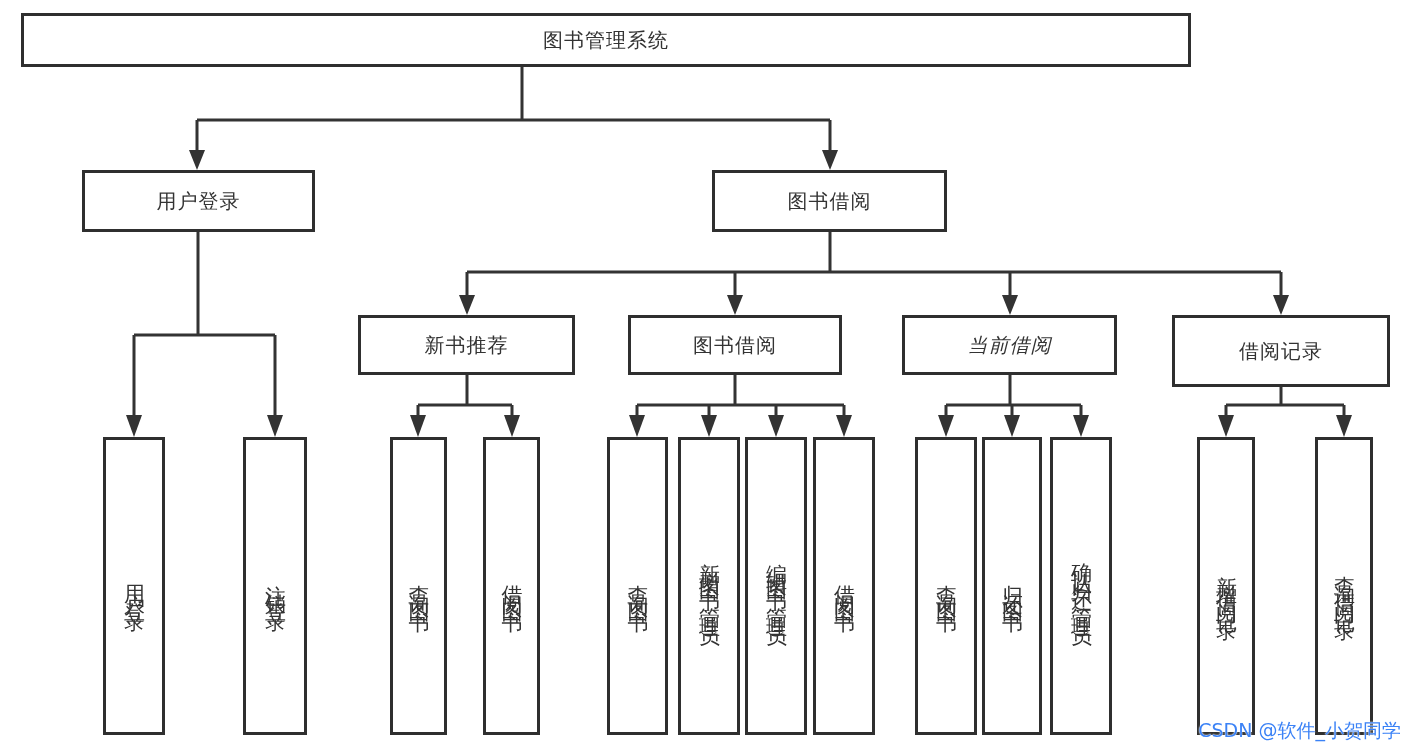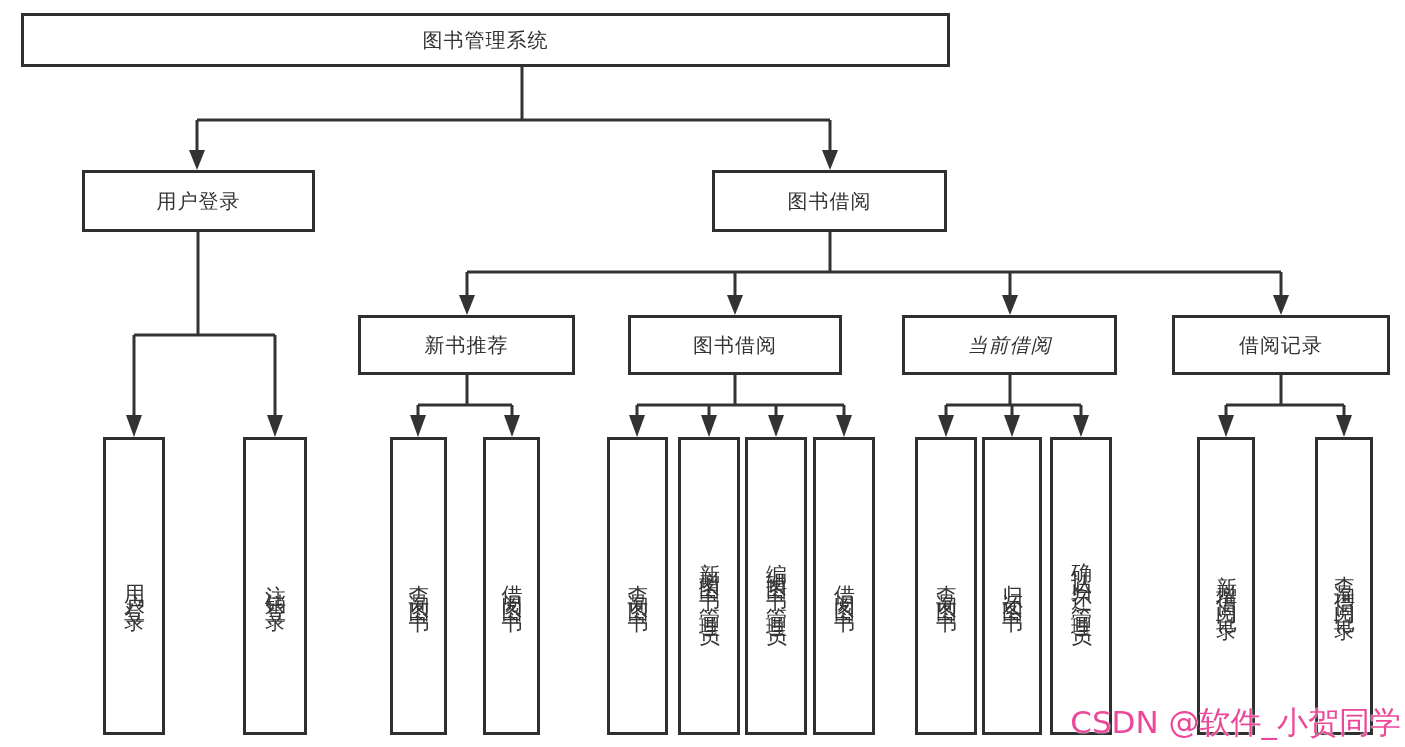--- a/index.html
+++ b/index.html
@@ -35,22 +35,22 @@
   .node.v .lbl {
     writing-mode: vertical-rl;
     font-size: 21px;
     letter-spacing: 9px;
     line-height: 1;
   }
   .watermark {
     position: absolute;
     right: 4px;
     bottom: 3px;
-    font-size: 31px;
-    color: #ec4899;
+    font-size: 19px;
+    color: #3b82f6;
     text-shadow: 0 0 2px #ffffff, 0 0 1px #ffffff;
     white-space: nowrap;
   }
 </style>
 </head>
 <body>
 
 <div class="canvas">
 
   <svg class="wires" viewBox="0 0 1405 747" xmlns="http://www.w3.org/2000/svg">
@@ -86,41 +86,41 @@
       <polygon points="768,415 784,415 776,437"></polygon>
       <polygon points="836,415 852,415 844,437"></polygon>
       <polygon points="938,415 954,415 946,437"></polygon>
       <polygon points="1004,415 1020,415 1012,437"></polygon>
       <polygon points="1073,415 1089,415 1081,437"></polygon>
       <polygon points="1218,415 1234,415 1226,437"></polygon>
       <polygon points="1336,415 1352,415 1344,437"></polygon>
     </g>
   </svg>
 
-  <div class="node h" style="left:21px; top:13px; width:929px; height:54px;">
+  <div class="node h" style="left:21px; top:13px; width:1170px; height:54px;">
     <span class="lbl">图书管理系统</span>
   </div>
 
   <div class="node h" style="left:82px; top:170px; width:233px; height:62px;">
     <span class="lbl">用户登录</span>
   </div>
   <div class="node h" style="left:712px; top:170px; width:235px; height:62px;">
     <span class="lbl">图书借阅</span>
   </div>
 
   <div class="node h" style="left:358px; top:315px; width:217px; height:60px;">
     <span class="lbl">新书推荐</span>
   </div>
   <div class="node h" style="left:628px; top:315px; width:214px; height:60px;">
     <span class="lbl">图书借阅</span>
   </div>
   <div class="node h" style="left:902px; top:315px; width:215px; height:60px;font-style:italic;">
     <span class="lbl">当前借阅</span>
   </div>
-  <div class="node h" style="left:1172px; top:315px; width:218px; height:60px;">
+  <div class="node h" style="left:1172px; top:315px; width:218px; height:72px;">
     <span class="lbl">借阅记录</span>
   </div>
 
   <div class="node v" style="left:103px; top:437px; width:62px; height:298px;">
     <span class="lbl">用户登录</span>
   </div>
   <div class="node v" style="left:243px; top:437px; width:64px; height:298px;">
     <span class="lbl">注销登录</span>
   </div>
 

